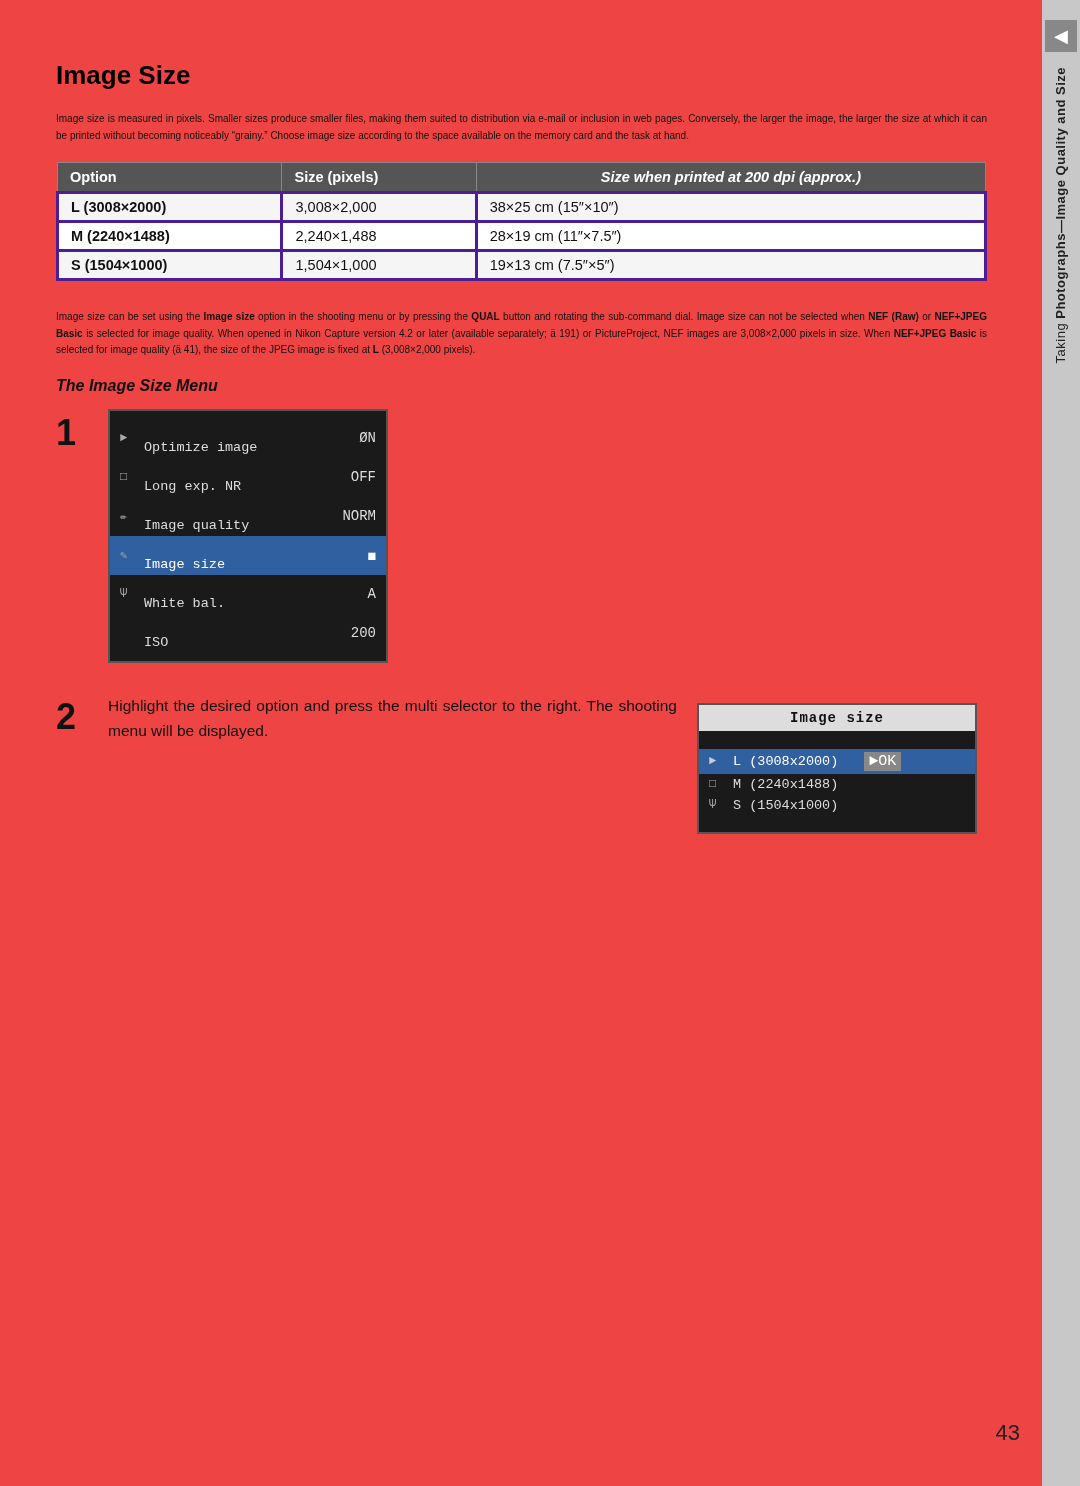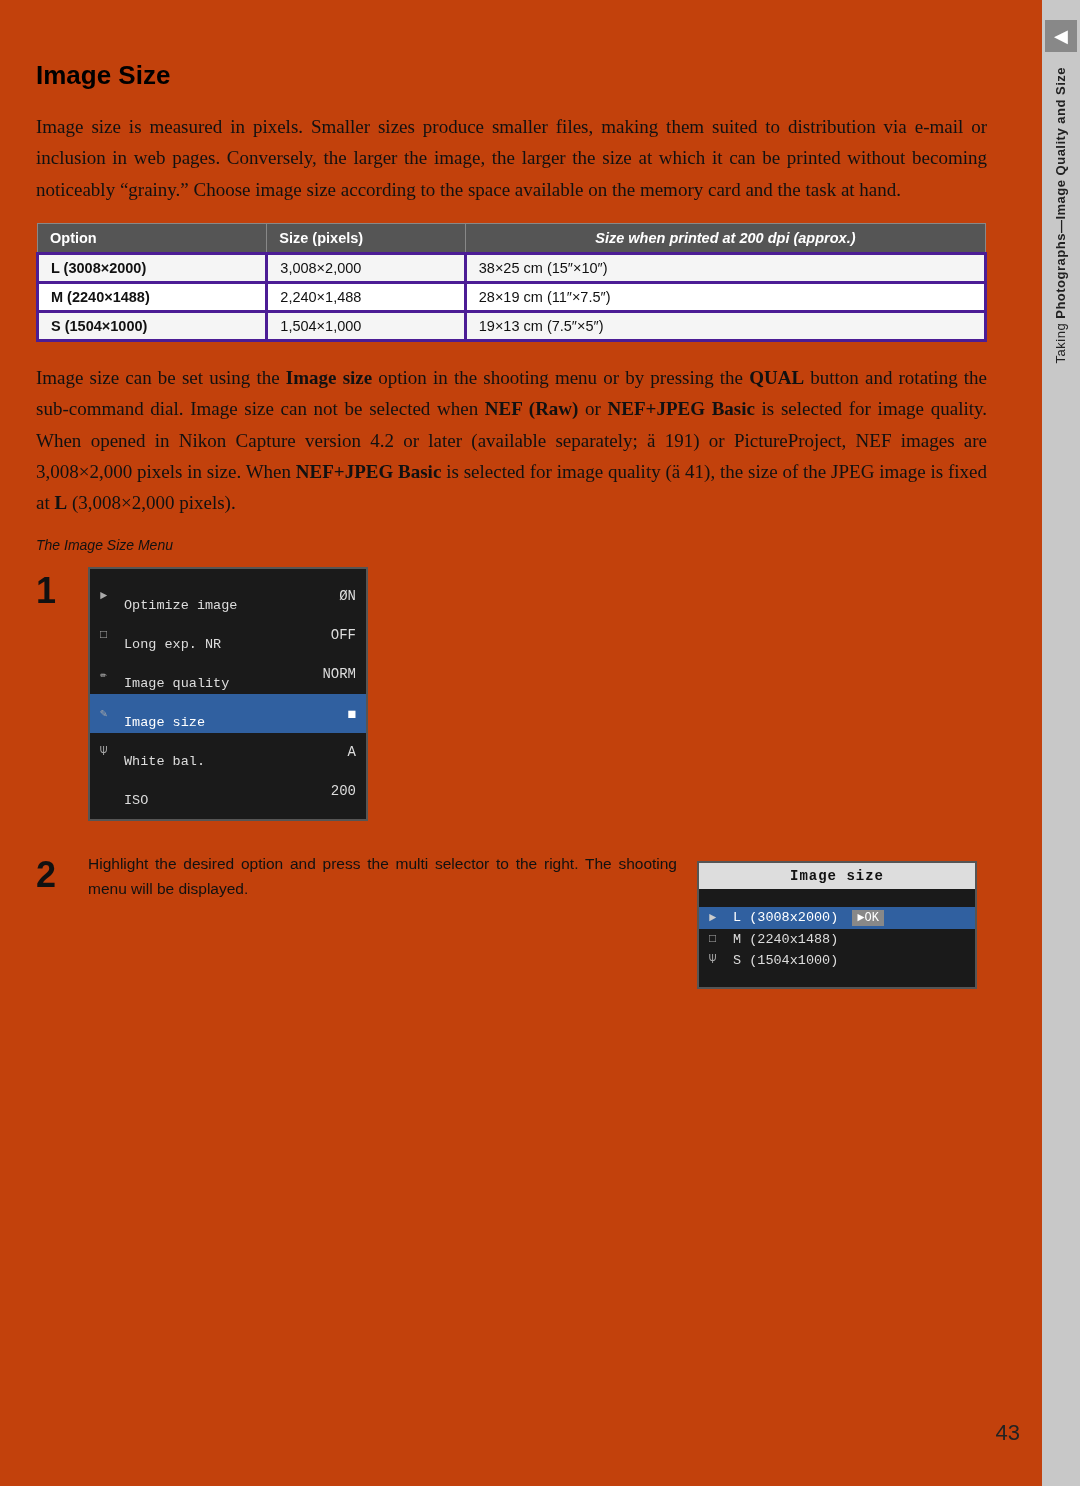--- a/index.html
+++ b/index.html
@@ -16,22 +16,22 @@
     .page-container {
       width: 1080px;
       min-height: 1486px;
       background: #ffffff;
       display: flex;
       position: relative;
     }
 
     .main-content {
       flex: 1;
-      padding: 60px 55px 60px 36px;
-      background: #c2410c;
+      padding: 60px 55px 60px 56px;
+      background: #ef4444;
     }
 
     
     .side-tab {
       width: 38px;
       background: #c8c8c8;
       display: flex;
       flex-direction: column;
       align-items: center;
       padding-top: 20px;
@@ -78,38 +78,38 @@
     h1.section-title {
       font-size: 26px;
       font-weight: bold;
       color: #000;
       margin-bottom: 14px;
       font-family: Arial, sans-serif;
     }
 
     
     .body-text {
-      font-size: 19px;
+      font-size: 10px;
       line-height: 1.65;
       color: #111;
       text-align: justify;
       margin-bottom: 18px;
-      font-family: Liberation Serif, serif;
+      font-family: Liberation Sans, sans-serif;
       margin-top: 20px;
     }
 
     .body-text strong {
       font-weight: bold;
     }
 
     
     .size-table {
       width: 100%;
       border-collapse: collapse;
-      margin-bottom: 20px;
+      margin-bottom: 28px;
       font-size: 15px;
       border-radius: 26px;
     }
 
     .size-table th {
       background: #555;
       color: #fff;
       padding: 6px 12px;
       text-align: left;
       font-weight: bold;
@@ -139,22 +139,22 @@
     .size-table tr:nth-child(odd) td {
       background: #f5f5f5;
     }
     .size-table tr:nth-child(even) td {
       background: #ffffff;
     }
 
     
     .sub-heading {
       font-style: italic;
-      font-size: 14px;
-      font-weight: normal;
+      font-size: 16px;
+      font-weight: bold;
       color: #111;
       margin-bottom: 14px;
       margin-top: 8px;
     }
 
     
     .step-section {
       display: flex;
       align-items: flex-start;
       margin-bottom: 30px;
@@ -277,23 +277,23 @@
       color: #aaa;
     }
 
     .camera-screen2 .menu-label {
       color: #ddd;
     }
 
     .camera-screen2 .ok-badge {
       background: #888;
       color: #fff;
-      font-size: 12px;
+      font-size: 15px;
       padding: 1px 5px;
-      margin-left: 8px;
+      margin-left: 20px;
     }
 
     .icon-sym {
       font-size: 12px;
       color: #aaa;
     }
 
   </style>
 </head>
 <body>

